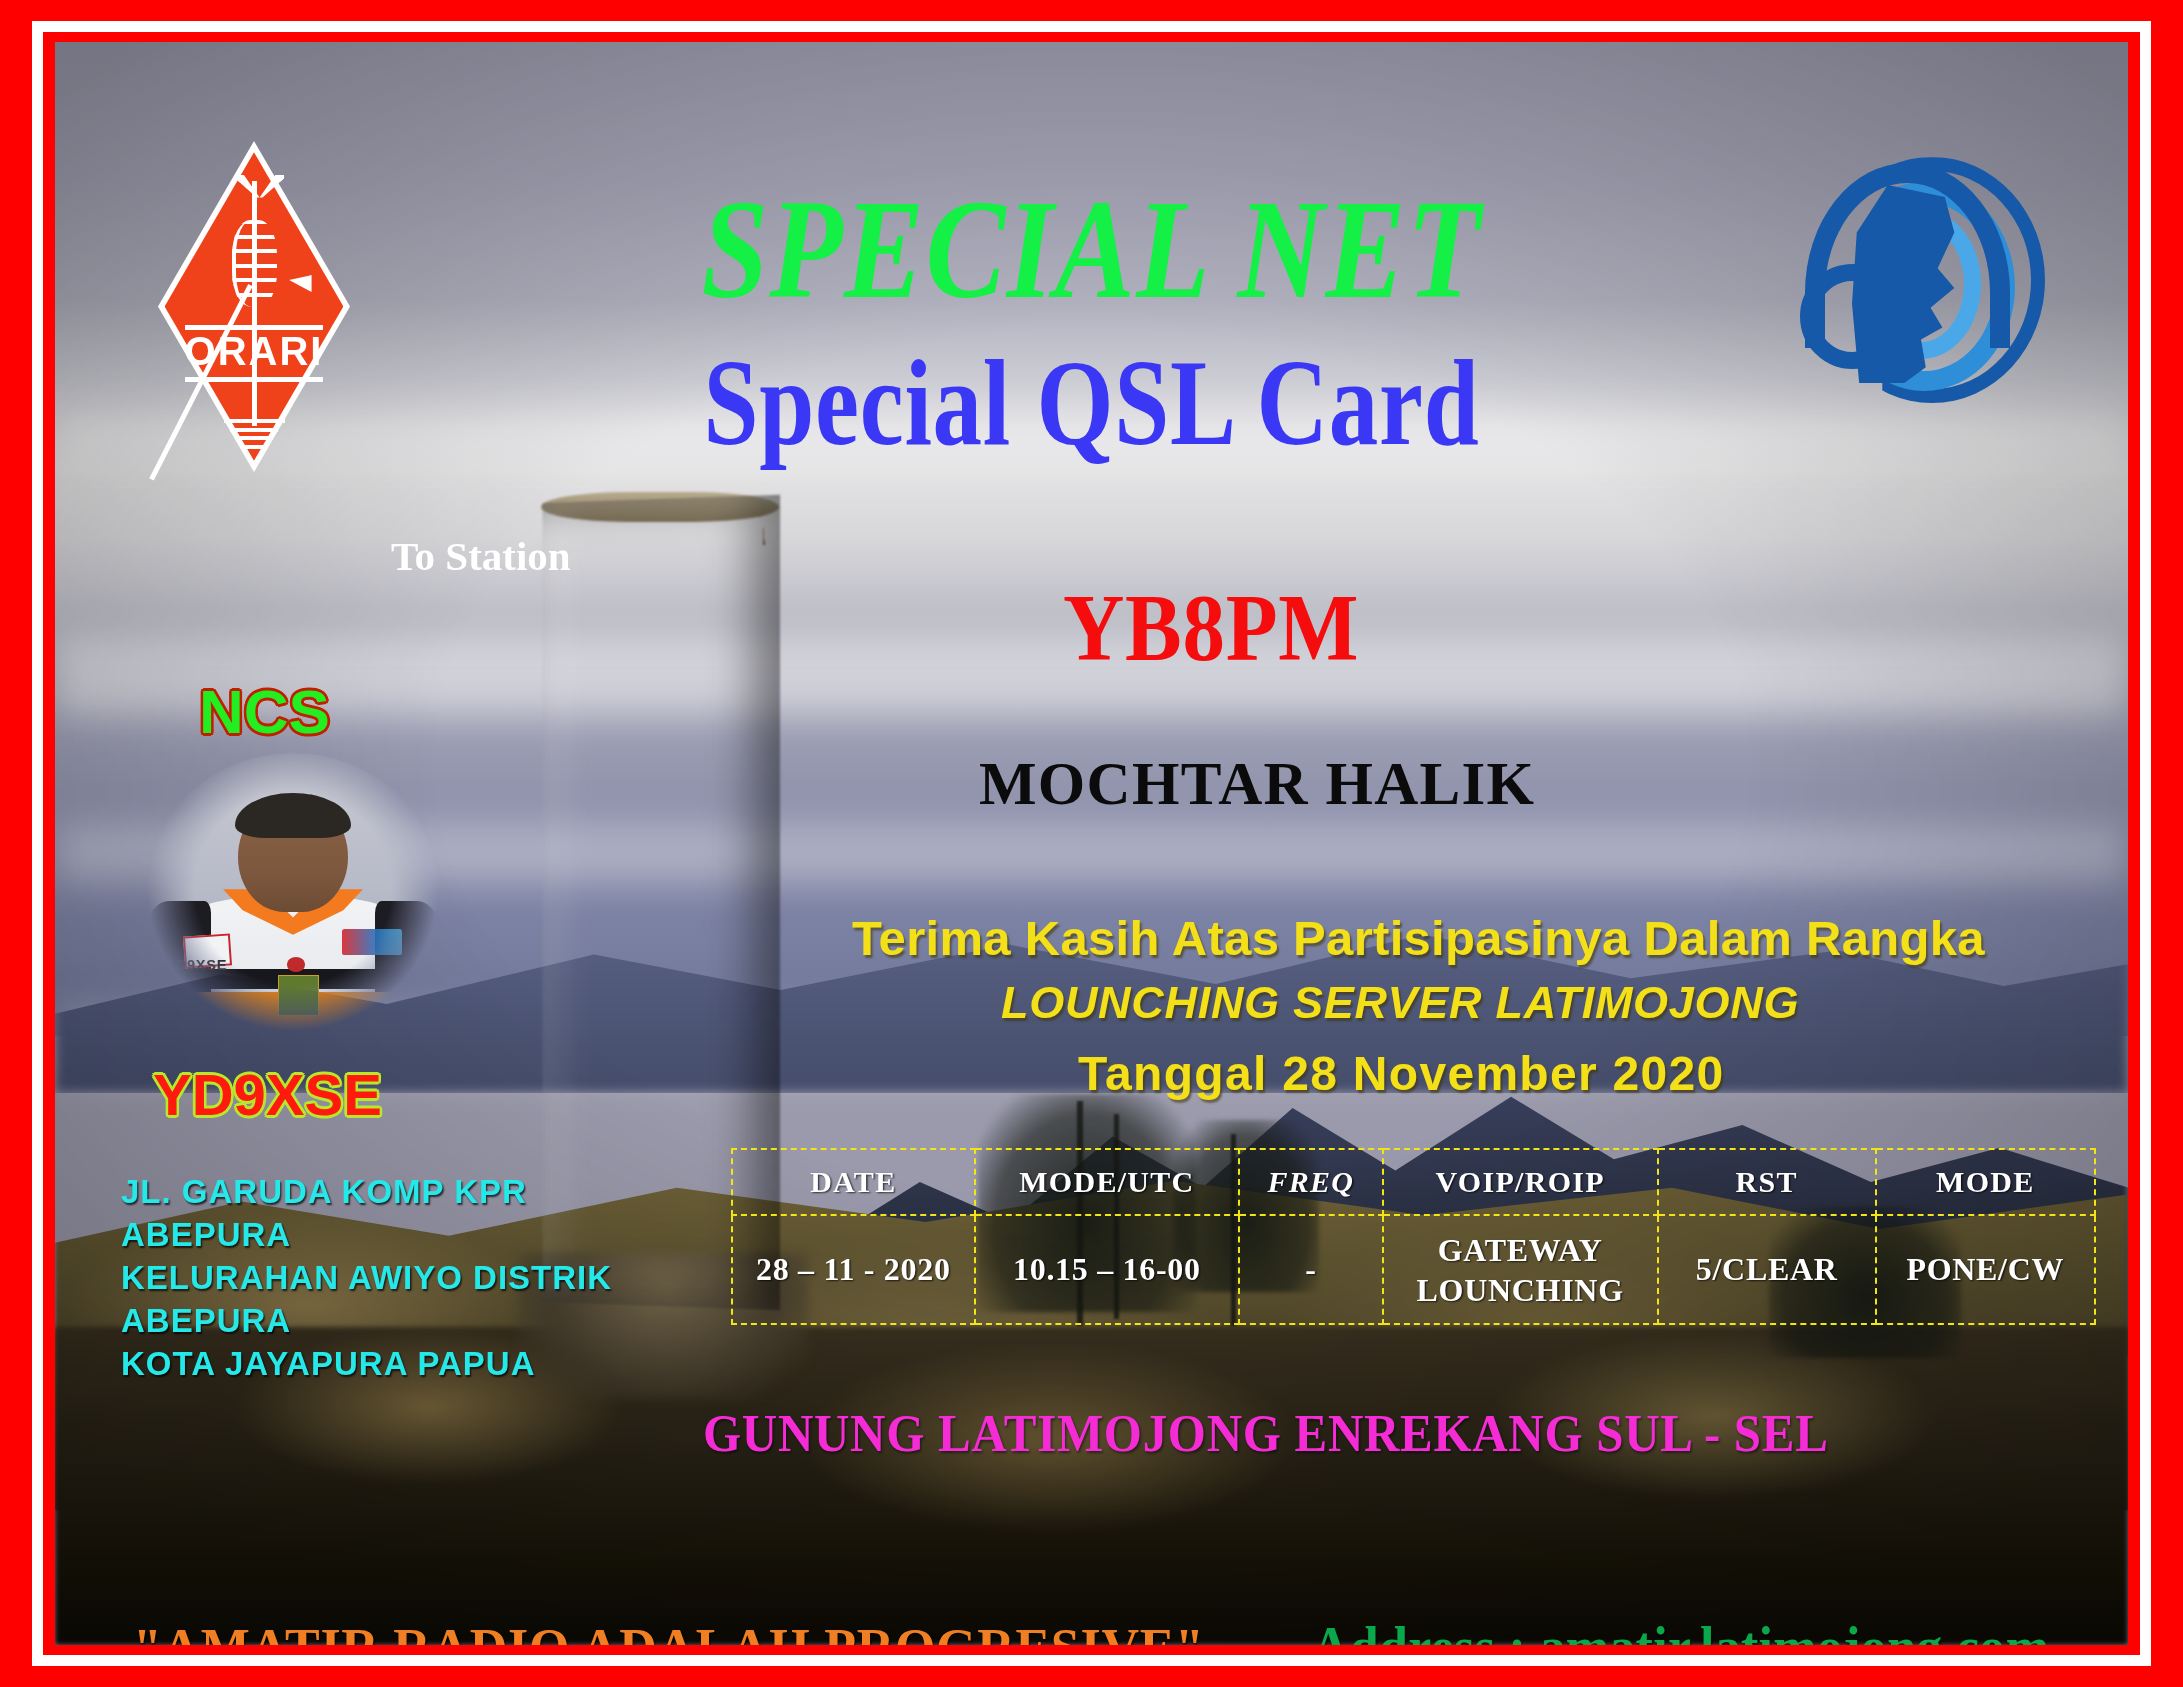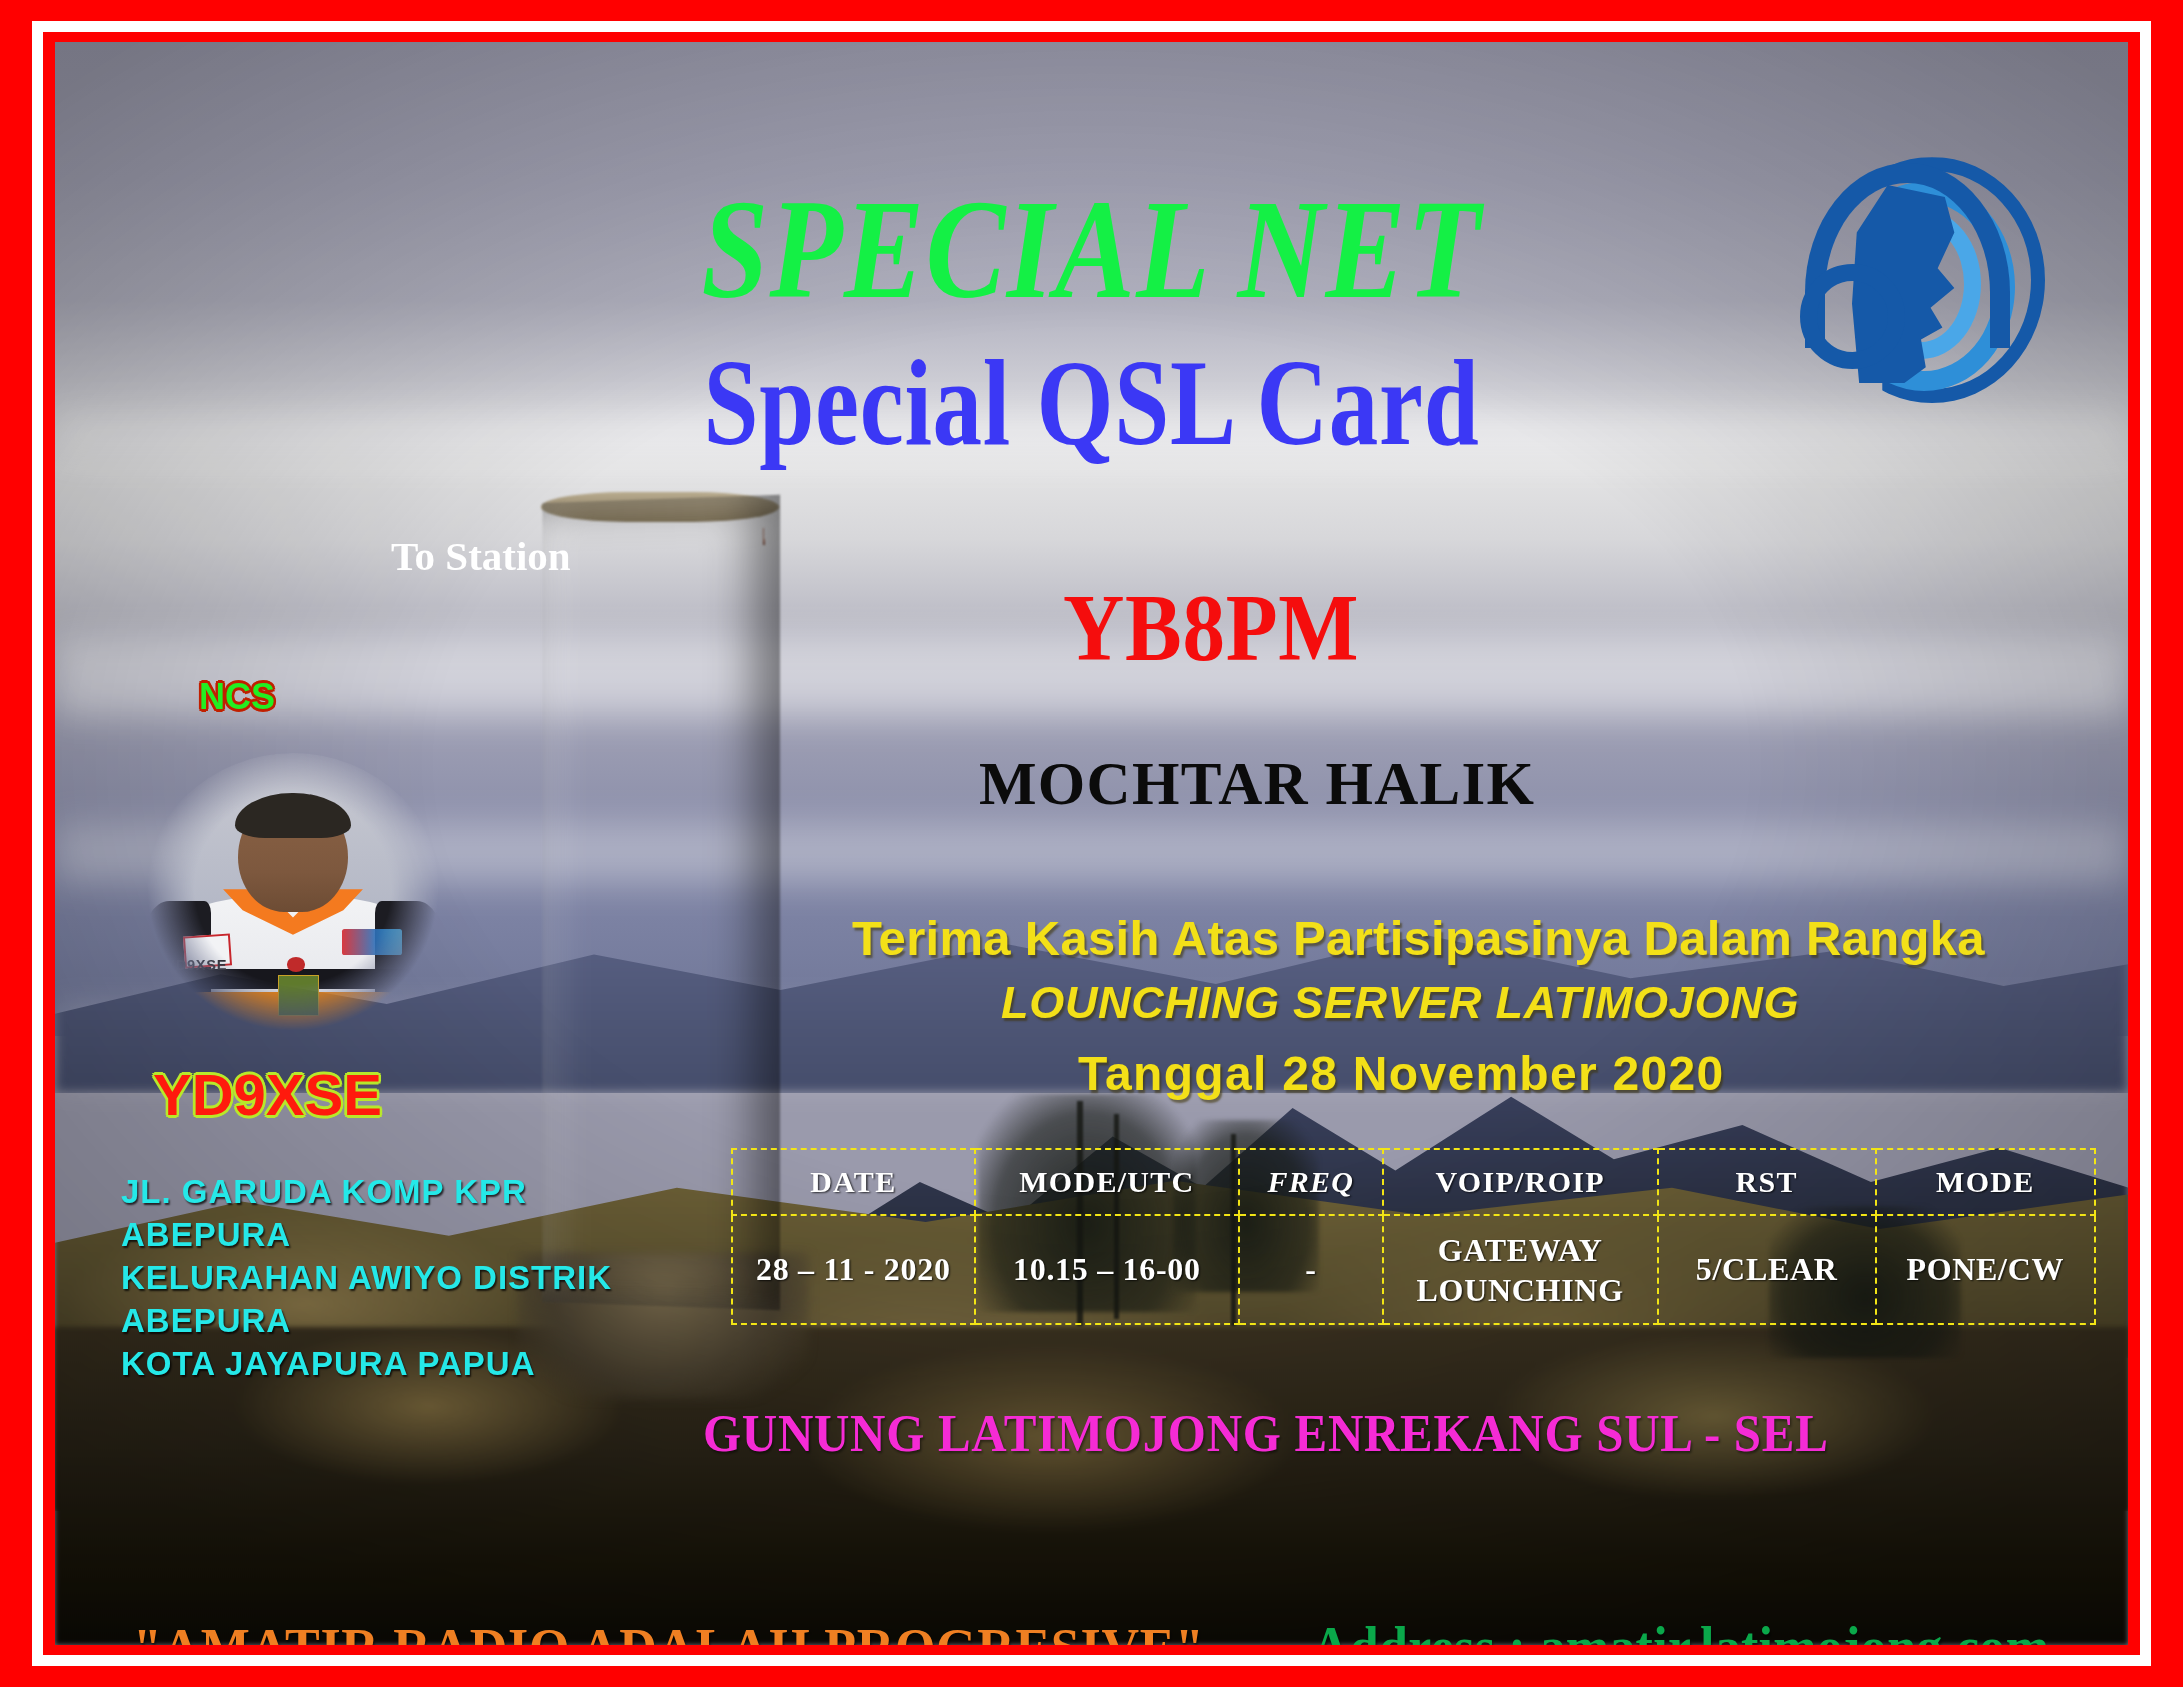--- a/index.html
+++ b/index.html
@@ -218,21 +218,21 @@
     font-family:"Liberation Serif",serif;font-weight:700;
     font-size:99px;color:#3b38f5;letter-spacing:0.7px;
     transform:scaleY(1.25);
   }
   .to-station{
     left:336px;top:490px;
     font-family:"Liberation Serif",serif;font-weight:700;font-size:41px;color:#ffffff;
   }
   .ncs{
     left:144px;top:634px;
-    font-family:"Liberation Sans",sans-serif;font-weight:700;font-size:36px;
+    font-family:"Liberation Sans",sans-serif;font-weight:700;font-size:62px;
     color:#22ee22;
     text-shadow:-2px -2px 0 #c02000,2px -2px 0 #c02000,-2px 2px 0 #c02000,2px 2px 0 #c02000,
                 0 -2.6px 0 #c02000,0 2.6px 0 #c02000,-2.6px 0 0 #c02000,2.6px 0 0 #c02000;
   }
   .yd9xse{
     left:98px;top:1019px;
     font-family:"Liberation Sans",sans-serif;font-weight:700;font-size:58px;
     color:#ff1a0d;
     text-shadow:-2px -2px 0 #b8e82a,2px -2px 0 #b8e82a,-2px 2px 0 #b8e82a,2px 2px 0 #b8e82a,
                 0 -2.6px 0 #b8e82a,0 2.6px 0 #b8e82a,-2.6px 0 0 #b8e82a,2.6px 0 0 #b8e82a;
@@ -368,20 +368,39 @@
     <div class="tree tree2"></div>
     <div class="tree tree3"></div>
     <div class="trunk" style="left:1022px;top:1059px;width:6px;height:225px;"></div>
     <div class="trunk" style="left:1059px;top:1072px;width:4.6px;height:205px;"></div>
     <div class="trunk" style="left:1176px;top:1092px;width:5.3px;height:192px;"></div>
 
     <div class="darkvig"></div>
 
     <div class="layer">
 
+      <div class="orari">
+        <div class="diamond-rim"></div>
+        <div class="diamond-in"></div>
+        <div class="ant-fork"></div>
+        <div class="ant-v"></div>
+        <div class="coil"></div>
+        <div class="coil-edge"></div>
+        <div class="slash-head"></div>
+        <div class="slash"></div>
+        <div class="bar bar-top"></div>
+        <div class="bar bar-bot"></div>
+        <div class="orari-txt">ORARI</div>
+        <div class="gnd">
+          <i class="g1"></i>
+            <i class="g2"></i>
+            <i class="g3"></i>
+            <i class="g4"></i>
+        </div>
+      </div>
 
       <div class="headset">
         <div class="hs-ring-out"></div>
         <div class="hs-ring-mid"></div>
         <div class="hs-ring-in"></div>
         <div class="hs-face"></div>
         <div class="hs-band"></div>
         <div class="hs-cup"></div>
       </div>
 

